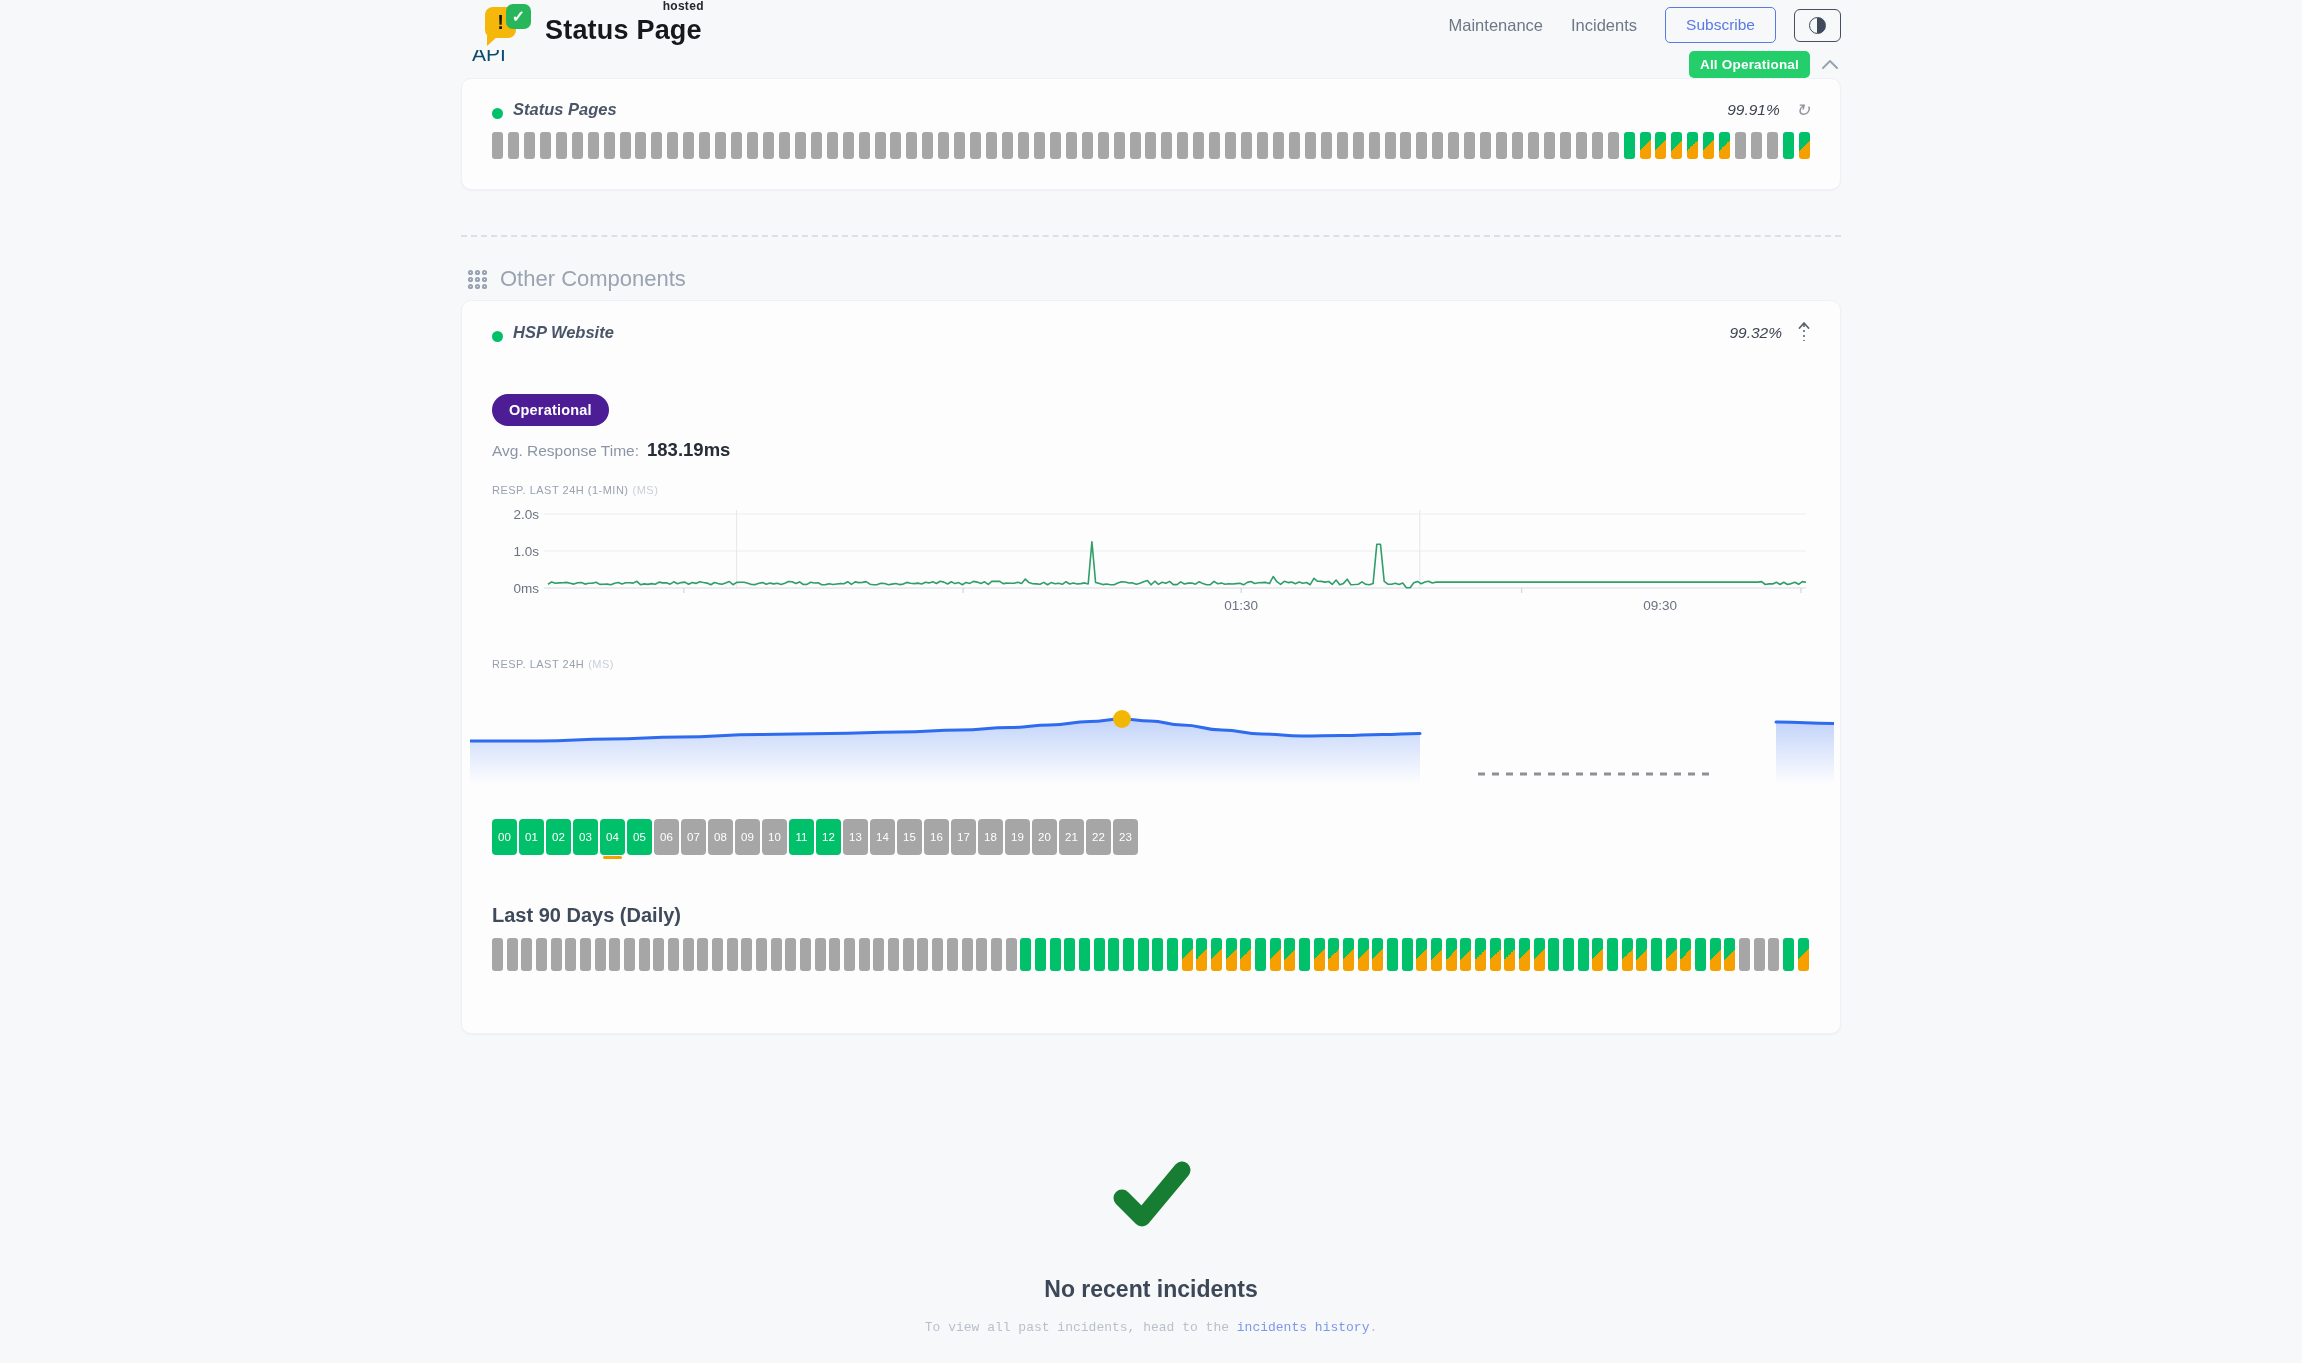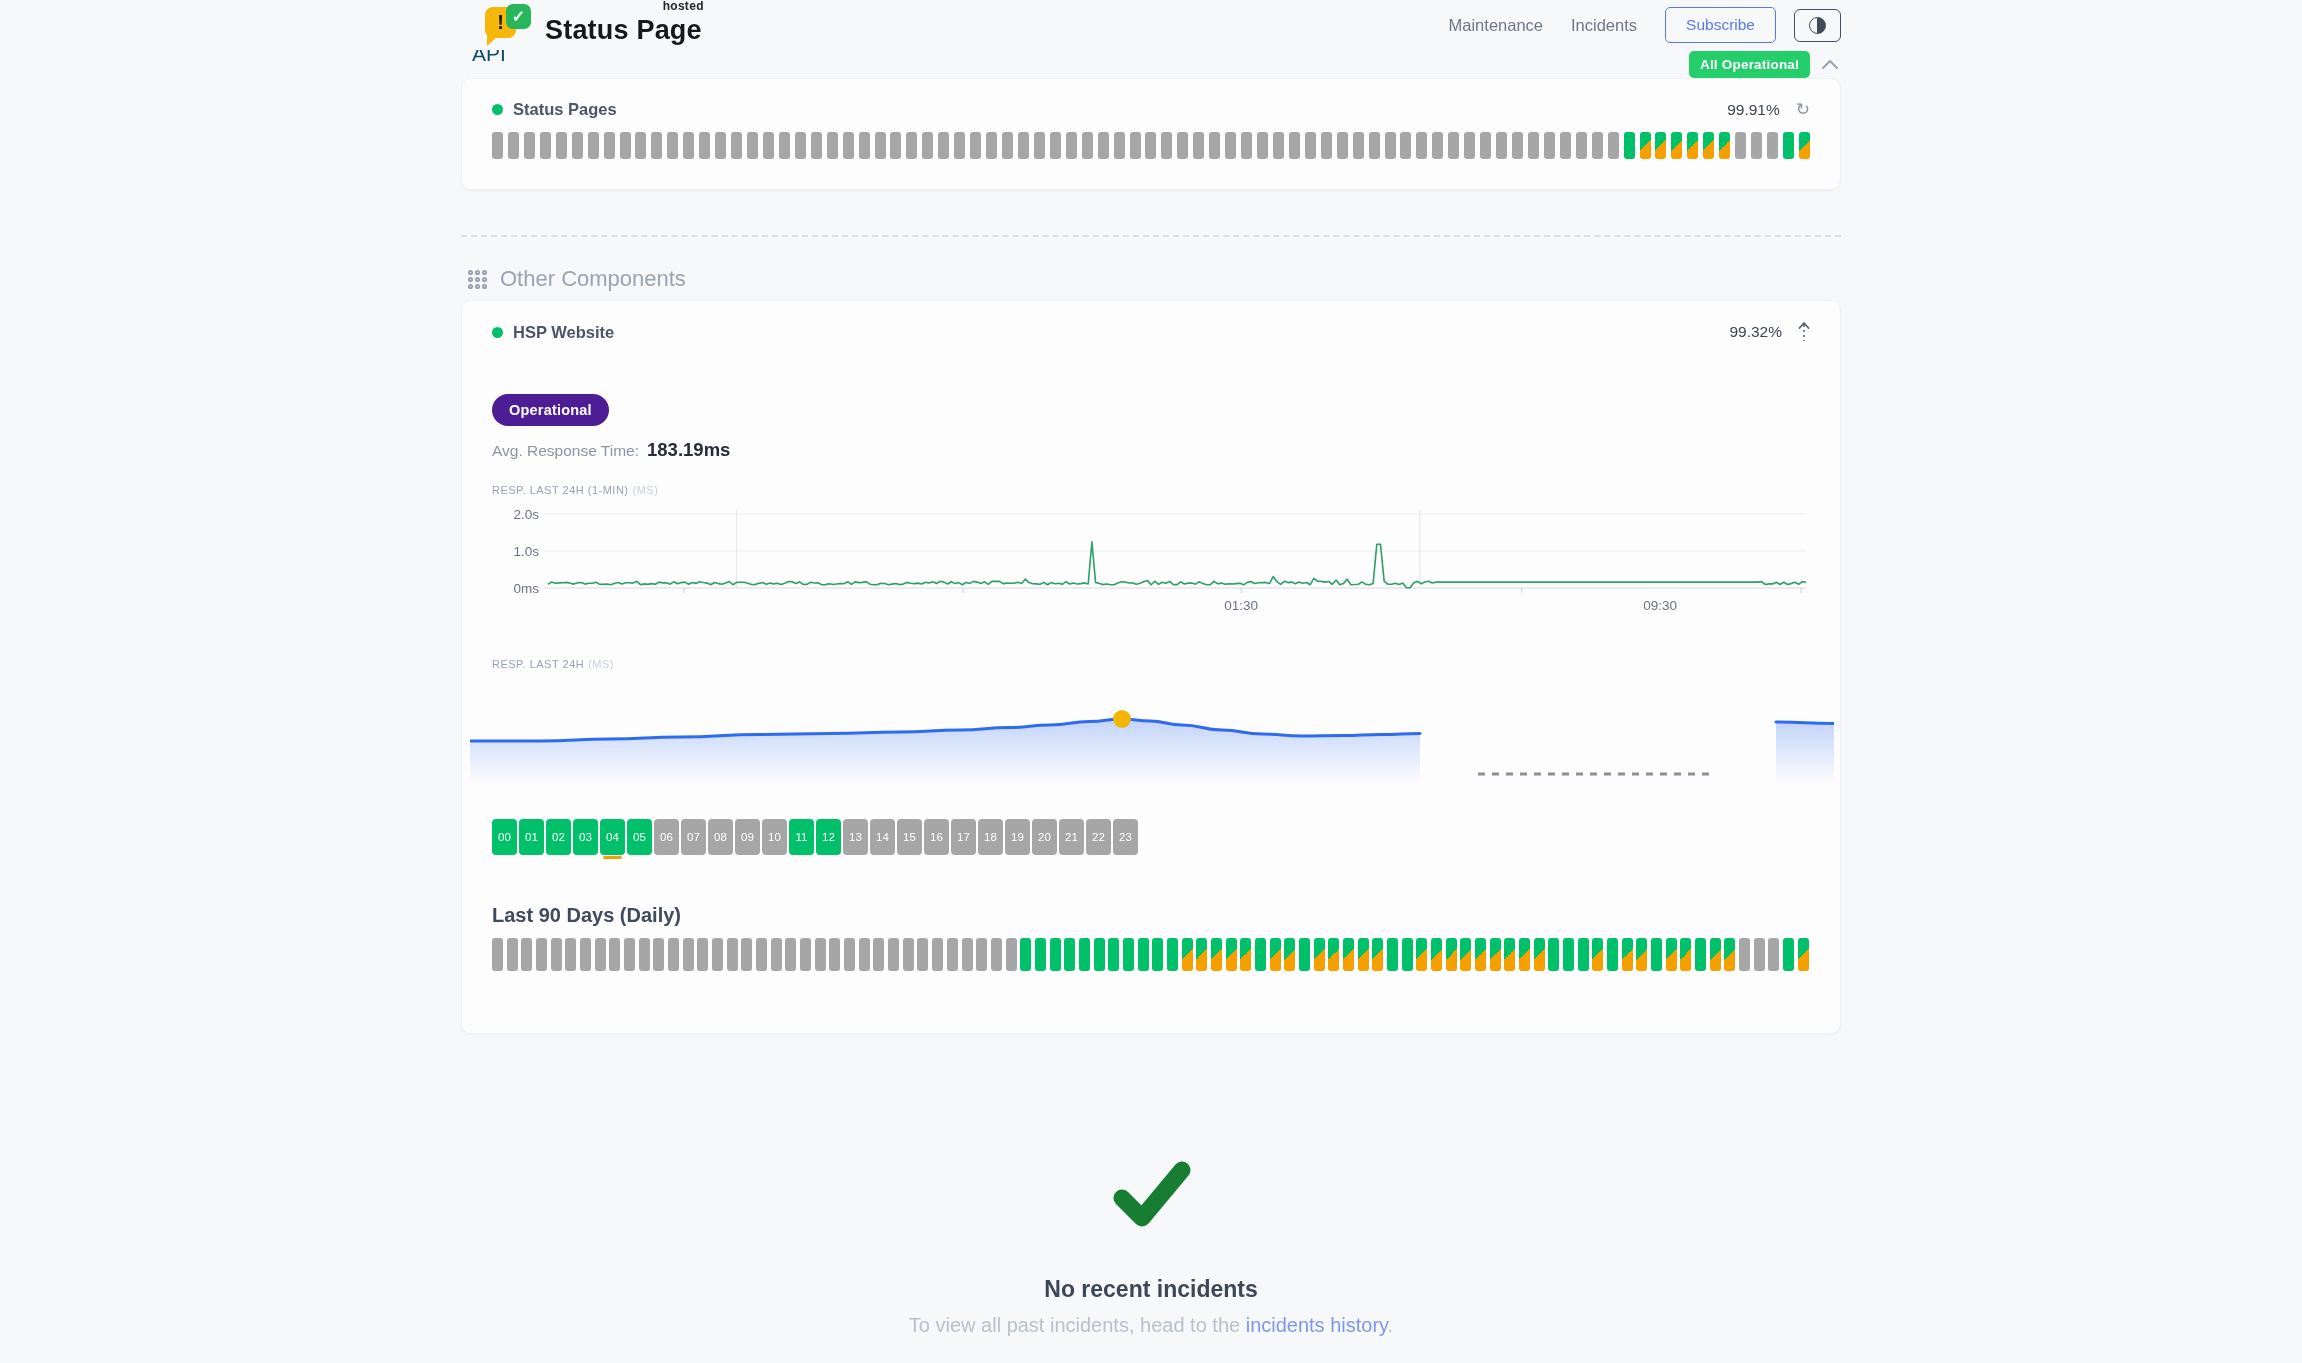--- a/index.html
+++ b/index.html
@@ -33,21 +33,21 @@
               background:linear-gradient(90deg, #f7f8fa 0 50%, #3f4a5a 50% 100%); }
   .status-row { position:absolute; top:51px; left:461px; width:1380px; display:flex; justify-content:flex-end; align-items:center; z-index:21; }
   .all-op { background:#23ce6b; color:#fff; font-size:13.5px; font-weight:700; padding:6px 11px; border-radius:5px; letter-spacing:.2px; }
   .chev { margin-left:11px; margin-right:2px; display:flex; }
   
   .content { width:1380px; margin:0 auto; position:relative; height:1363px; }
   .api-label { position:absolute; top:42px; left:11px; font-size:21px; color:#0c4a6e; z-index:1; }
   .card { position:absolute; left:0; width:1380px; background:#fdfdfe; border:1px solid #eef1f5; border-radius:10px;
           box-shadow:0 1px 2px rgba(16,24,40,.04); padding:0 30px; }
   .card-api { top:78px; height:112px; }
-  .comp-head { padding-top:21px; display:flex; align-items:center; }
+  .comp-head { padding-top:21px; display:flex; align-items:flex-end;font-style:italic; }
   .dot { width:11px; height:11px; border-radius:50%; background:#00c16a; margin-right:10px; flex:none; }
   .comp-name { font-size:16.5px; font-weight:600; color:#4a5568; }
   .spacer { flex:1; }
   .uptime-pct { font-size:15.5px; color:#3d4450; }
   .refresh { margin-left:16px; color:#8d939e; font-size:17px; line-height:1; cursor:pointer; }
   .collapse-arrow { margin-left:16px; display:flex; cursor:pointer; }
   .bars { margin-top:13px; display:flex; justify-content:space-between; height:27px; }
   .ubar { width:11px; border-radius:3px; background:#a6a6a6; cursor:pointer; }
   .ubar.G { background:#00c16a; }
   .ubar.O { background:linear-gradient(135deg, #00c16a 0 50%, #f6a000 50% 100%); }
@@ -68,21 +68,21 @@
   .hours { margin-top:23px; display:flex; gap:2px; }
   .hourbox { width:25px; height:36px; border-radius:4px; background:#a6a6a6; color:#fff; font-size:11.5px;
              display:flex; align-items:center; justify-content:center; position:relative; cursor:pointer; }
   .hourbox.G { background:#00c16a; }
   .hourbox .deg { position:absolute; left:3px; right:3px; bottom:-4px; height:3px; border-radius:2px; background:#f6a000; }
   .sub-head.last90 { margin-top:49px; }
   .bars.daily { margin-top:11px; height:33px; }
   
   .no-incidents { position:absolute; top:1160px; left:0; width:100%; text-align:center; }
   .ni-title { margin-top:44px; font-size:23px; font-weight:600; color:#3c4758; }
-  .ni-sub { margin-top:11px; font-size:20px; color:#b9c0cb; }
+  .ni-sub { margin-top:17px; font-size:13px; color:#b9c0cb;font-family:Liberation Mono, monospace; }
   .ni-sub a { color:#7d97ea; text-decoration:none; cursor:pointer; }
   svg text { font-family:"Liberation Sans", sans-serif; }
 </style>
 </head>
 <body>
 
 <div class="header">
   <div class="header-inner">
     <div class="logo">
       <div class="logo-icon">

